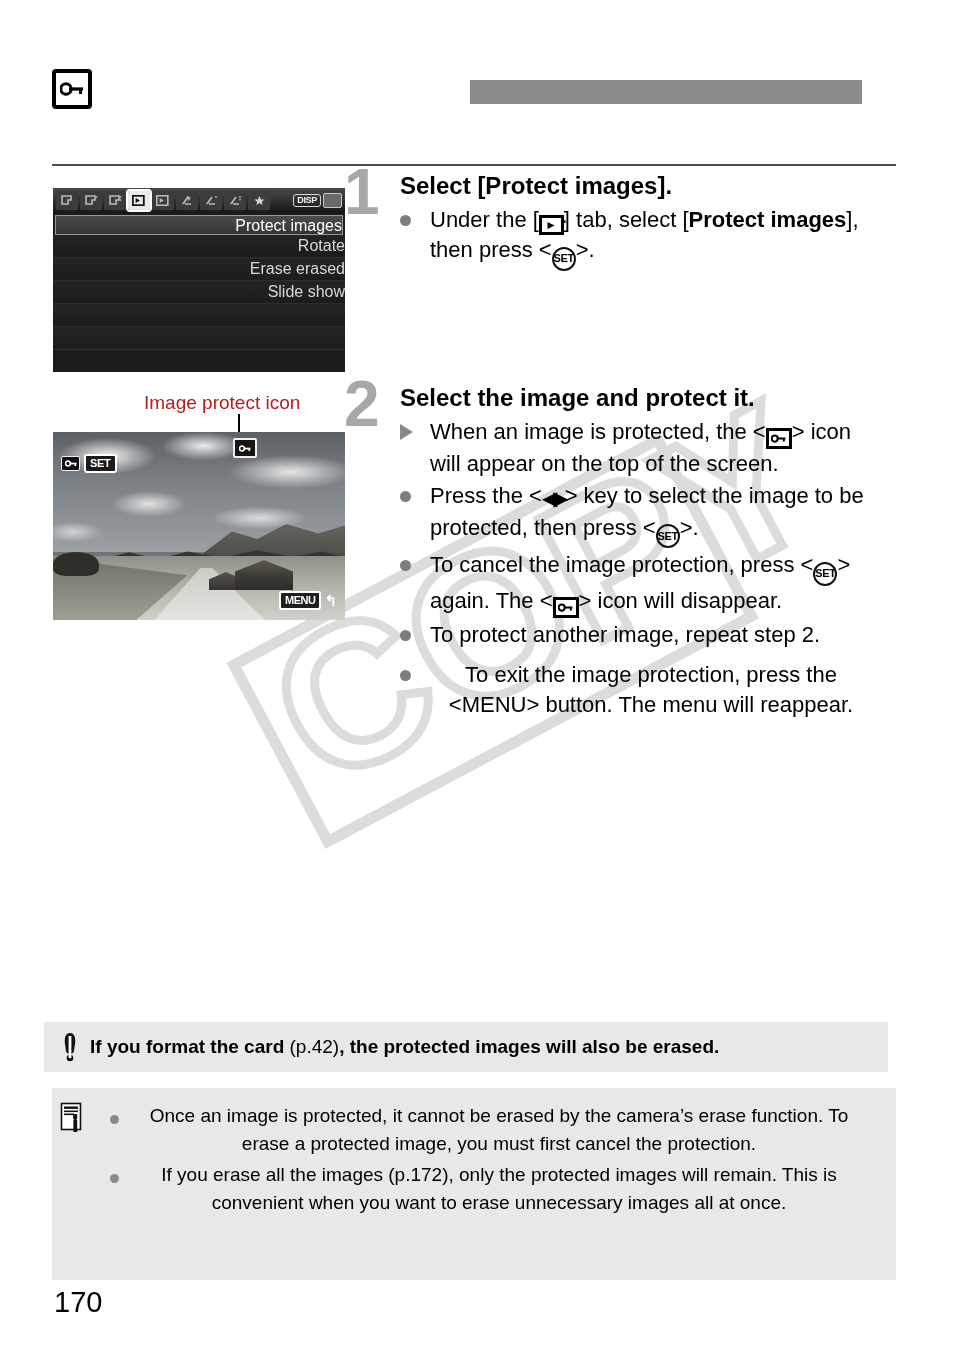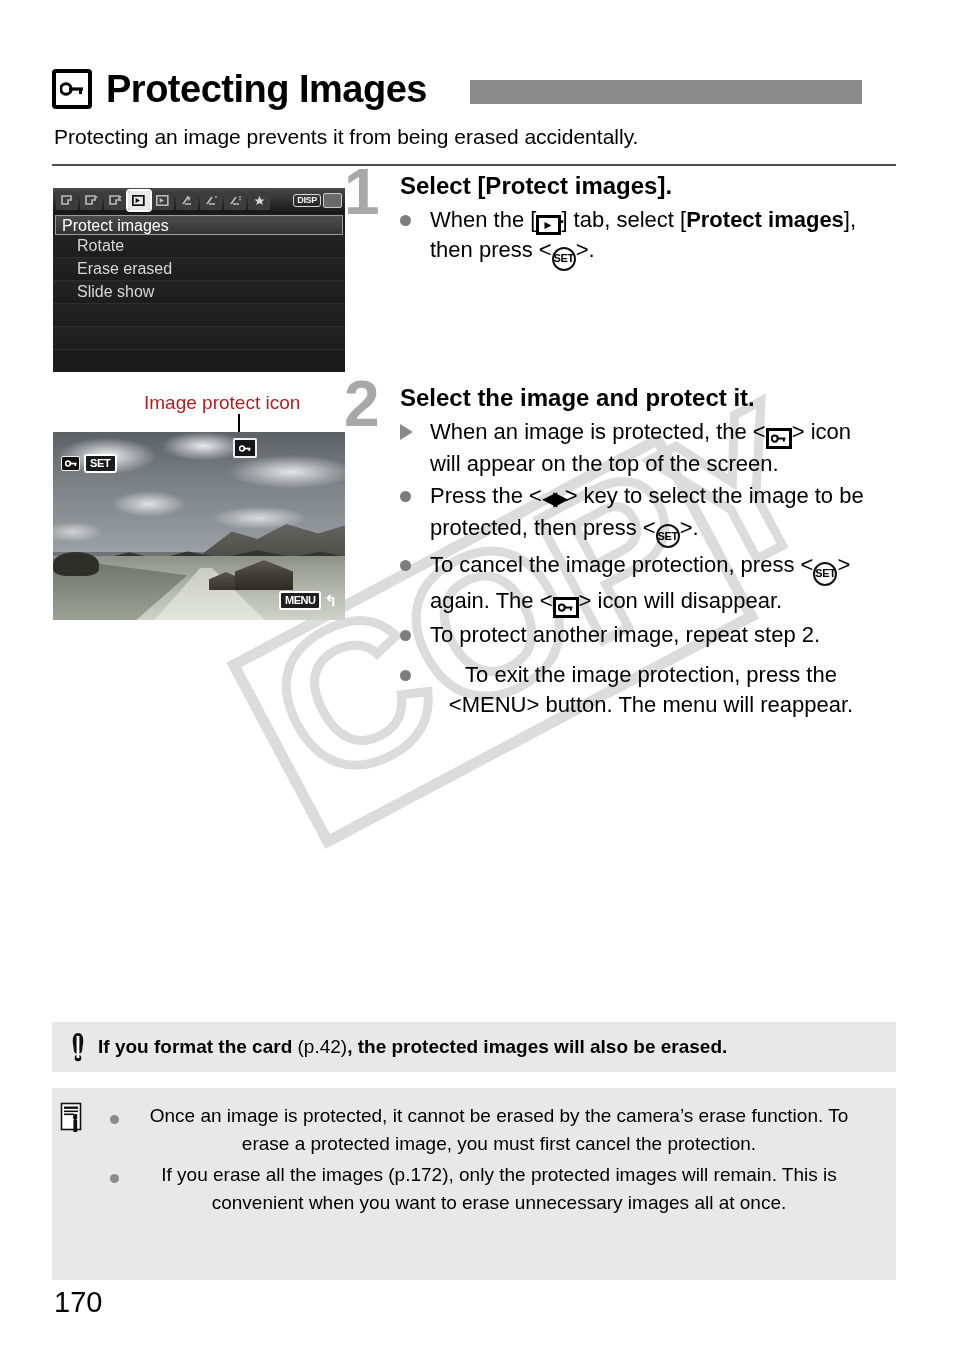--- a/index.html
+++ b/index.html
@@ -90,20 +90,21 @@
     background: #4d4d4d;
   }
 
   
   .cam-menu {
     position: absolute;
     left: 53px; top: 188px;
     width: 292px; height: 184px;
     background: #1b1b1b;
     overflow: hidden;
+    text-align: right;
   }
   .cam-tabs {
     position: relative;
     height: 25px;
     background: linear-gradient(to bottom, #4a4a4a 0%, #2b2b2b 60%, #171717 100%);
     display: flex;
     align-items: center;
     padding-left: 3px;
   }
   .tab-ico {
@@ -374,21 +375,21 @@
     font-size: 20px;
   }
   .g-menu {
     font-size: 22px;
     letter-spacing: 0px;
   }
 
   
   .box-warn {
     position: absolute;
-    left: 52px; top: 1022px;
+    left: 44px; top: 1022px;
     width: 844px; height: 50px;
     background: #e8e8e8;
     display: flex;
     align-items: center;
   }
   .warn-ico {
     width: 36px; margin-left: 8px;
     display: flex; align-items: center; justify-content: center;
     flex: 0 0 auto;
   }
@@ -457,24 +458,22 @@
 <div class="page">
 
   <div class="title-row">
     <span class="key-box">
       <svg width="24" height="14" viewBox="0 0 24 14">
         <circle cx="6" cy="7" r="5.2" fill="none" stroke="#000" stroke-width="3"></circle>
         <rect x="9" y="5.4" width="14" height="3.2" fill="#000"></rect>
         <rect x="19" y="7" width="3" height="5" fill="#000"></rect>
       </svg>
     </span>
-    <span class="title-text">Protecting Images</span>
   </div>
   <div class="title-bar"></div>
-  <div class="subtitle">Protecting an image prevents it from being erased accidentally.</div>
   <div class="hrule"></div>
 
   <div class="cam-menu">
     <div class="cam-tabs">
       <span class="tab-ico">
         <svg width="13" height="11" viewBox="0 0 13 11">
             <path d="M1 1 h9 v4 h-3 v4 h-6 z" fill="none" stroke="#b9b9b9" stroke-width="1.6"></path>
           </svg>
       </span>
       <span class="tab-ico">
@@ -580,21 +579,21 @@
 
   <div class="steps">
 
     <div class="step" style="min-height:200px;">
       <div class="step-num">1</div>
       <div class="step-head">Select [Protect images].</div>
       <div class="bullets">
 
         <div class="bl">
           <span class="bl-mark"><i class="dot"></i></span>
-          <span class="bl-text"><span>When the [</span><span class="g-play">
+          <span class="bl-text"><span>Under the [</span><span class="g-play">
                 <svg width="11" height="9" viewBox="0 0 11 9">
                   <path d="M1.5 1 L8.5 4.5 L1.5 8 Z" fill="#000"></path>
                 </svg>
                 <span class="sup">·</span>
               </span><span>] tab, select [</span><b>Protect images</b><span>], then press &lt;</span><span class="g-set">SET</span><span>&gt;.</span></span>
         </div>
 
 
       </div>
     </div>

